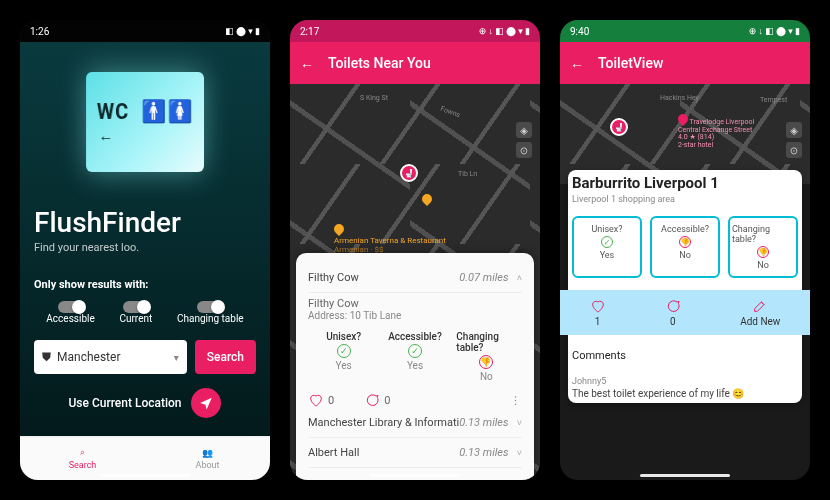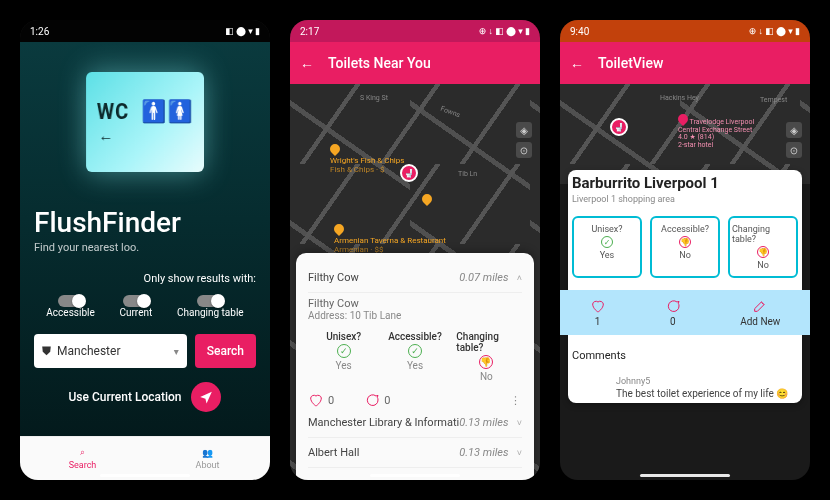--- a/index.html
+++ b/index.html
@@ -43,21 +43,21 @@
     background:linear-gradient(135deg,#5de0e6 0%,#aaf5f9 60%,#e8fcfd 100%);
     border-radius:6px; box-shadow:0 0 30px rgba(138,242,246,.45);
     display:flex; flex-direction:column; align-items:center; justify-content:center;
     color:#0d2a2c; font-weight:bold;
   }
   .signbox .wc { font-size:22px; letter-spacing:1px; }
   .signbox .figs { display:flex; gap:2px; font-size:22px;}
   .signbox .arrow { font-size:16px; margin-top:2px; align-self:flex-start; margin-left:14px;}
   .appname { margin-top:150px; font-size:28px; font-weight:500;}
   .tagline { font-size:11px; opacity:.75; margin-top:2px;}
-  .filter-label { font-size:11px; margin-top:18px; font-weight:400;text-align:right;}
+  .filter-label { font-size:11px; margin-top:24px; font-weight:700;}
   .toggles { display:flex; justify-content:space-around; margin-top:10px;}
   .toggle { display:flex; flex-direction:column; align-items:center; gap:0; font-size:10px;}
   .switch { width:26px; height:12px; background:#888; border-radius:6px; position:relative;}
   .switch::after{content:""; position:absolute; width:14px;height:14px;background:#fff;border-radius:50%; top:-1px; right:-2px; box-shadow:0 1px 2px rgba(0,0,0,.4);}
   .searchrow { display:flex; gap:8px; margin-top:16px;}
   .citysel { flex:1; background:#fff; border-radius:4px; height:34px; display:flex; align-items:center; padding:0 8px; color:#333; font-size:12px; gap:6px;}
   .citysel .chev{margin-left:auto; color:#888; font-size:10px;}
   .btn-search { background:#e91e63; color:#fff; border-radius:4px; height:34px; padding:0 12px; font-size:12px; display:flex; align-items:center; font-weight:500;}
   .locrow { margin-top:14px; display:flex; align-items:center; justify-content:center; gap:10px; font-size:12px; font-weight:500;}
   .locbtn { width:30px;height:30px; background:#e91e63; border-radius:50%; display:flex; align-items:center; justify-content:center;}
@@ -103,21 +103,21 @@
   .card3 { position:absolute; top:100px; left:8px; right:8px; background:#fff; border-radius:8px; padding:4px; box-shadow:0 2px 6px rgba(0,0,0,.3);}
   .card3 h2{font-size:15px; color:#222;}
   .card3 .sub{font-size:9px; color:#888; margin-top:2px;}
   .chipbar{display:flex; gap:8px; margin-top:12px;}
   .chip{flex:1; border:2px solid #00bcd4; border-radius:6px; padding:6px 2px; display:flex; flex-direction:column; align-items:center; font-size:9px; color:#555; gap:2px;}
   .chip .ico2{width:12px;height:12px; border:1.5px solid; border-radius:50%; display:flex;align-items:center;justify-content:center; font-size:8px;}
   .engagebar{display:flex; justify-content:space-around; align-items:center; background:#b3e5fc; margin:12px -12px 0; padding:8px 0; font-size:10px; color:#333;}
   .engagebar .ei{display:flex;flex-direction:column;align-items:center;gap:2px;}
   .engagebar svg{width:16px;height:16px; fill:none; stroke:#e91e63; stroke-width:1.5;}
   .comments-h{font-size:11px; margin-top:14px; color:#222;}
-  .comment{margin-top:14px;margin-left:44px;}
+  .comment{margin-top:14px;}
   .comment .author{font-size:9px;color:#888;}
   .comment .body{font-size:10px;color:#444;margin-top:2px;}
 
   .mapctrl{position:absolute; top:38px; right:8px; display:flex;flex-direction:column;gap:4px;}
   .mapctrl span{width:16px;height:16px;background:rgba(255,255,255,.15);border-radius:3px;display:flex;align-items:center;justify-content:center;font-size:10px;color:#ccc;}
   .streetlabel{position:absolute;color:#888;font-size:7px;white-space:nowrap;}
   .hotel{position:absolute;font-size:7px;color:#f48fb1;line-height:1.1; width:90px;}
   .hotel .h-pin{display:inline-block;width:10px;height:10px;background:#e91e63;border-radius:50% 50% 50% 0;transform:rotate(-45deg);}
 </style>
 </head>
@@ -195,21 +195,20 @@
     <span>←</span>
     <span>Toilets Near You</span>
   </div>
   <div class="mapbg">
     <div class="mapctrl">
       <span>◈</span>
       <span>⊙</span>
     </div>
     <span class="streetlabel" style="top:10px;left:70px;">S King St</span>
     <span class="streetlabel" style="top:24px;left:150px;transform:rotate(20deg);">Fowns</span>
-    <div class="poi" style="top:60px;left:40px;"><span class="dot"></span><div>Wright's Fish &amp; Chips</div><div style="opacity:.7">Fish &amp; Chips · $</div></div>
     <div class="poi" style="top:140px;left:44px;"><span class="dot"></span><div>Armenian Taverna &amp; Restaurant</div><div style="opacity:.7">Armenian · $$</div></div>
     <div class="poi" style="top:110px;left:132px;"><span class="dot"></span></div>
     <span class="streetlabel" style="top:86px;left:168px;">Tib Ln</span>
     <div class="pin-wc" style="top:80px;left:110px;">🚽</div>
 
     <div class="sheet">
       <div class="row-item">
         <span>Filthy Cow</span>
         <span><span class="dist">0.07 miles</span><span class="chev"> ˄</span></span>
       </div>
@@ -254,21 +253,21 @@
       <div class="row-item">
           <span>Albert Hall</span>
           <span><span class="dist">0.13 miles</span><span class="chev"> ˅</span></span>
         </div>
     </div>
   </div>
   <div class="navbar"></div>
 </div>
 
 <div class="phone">
-  <div class="statusbar" style="background:#c2410c;">
+  <div class="statusbar" style="background:#15803d;">
     <span>9:40</span>
     <span class="icons">⊕ ↓ ◧ ⬤ ▾ ▮</span>
   </div>
   <div class="appbar">
     <span>←</span>
     <span>ToiletView</span>
   </div>
   <div class="mapbg" style="flex:0 0 100px;">
     <div class="mapctrl">
       <span>◈</span>

